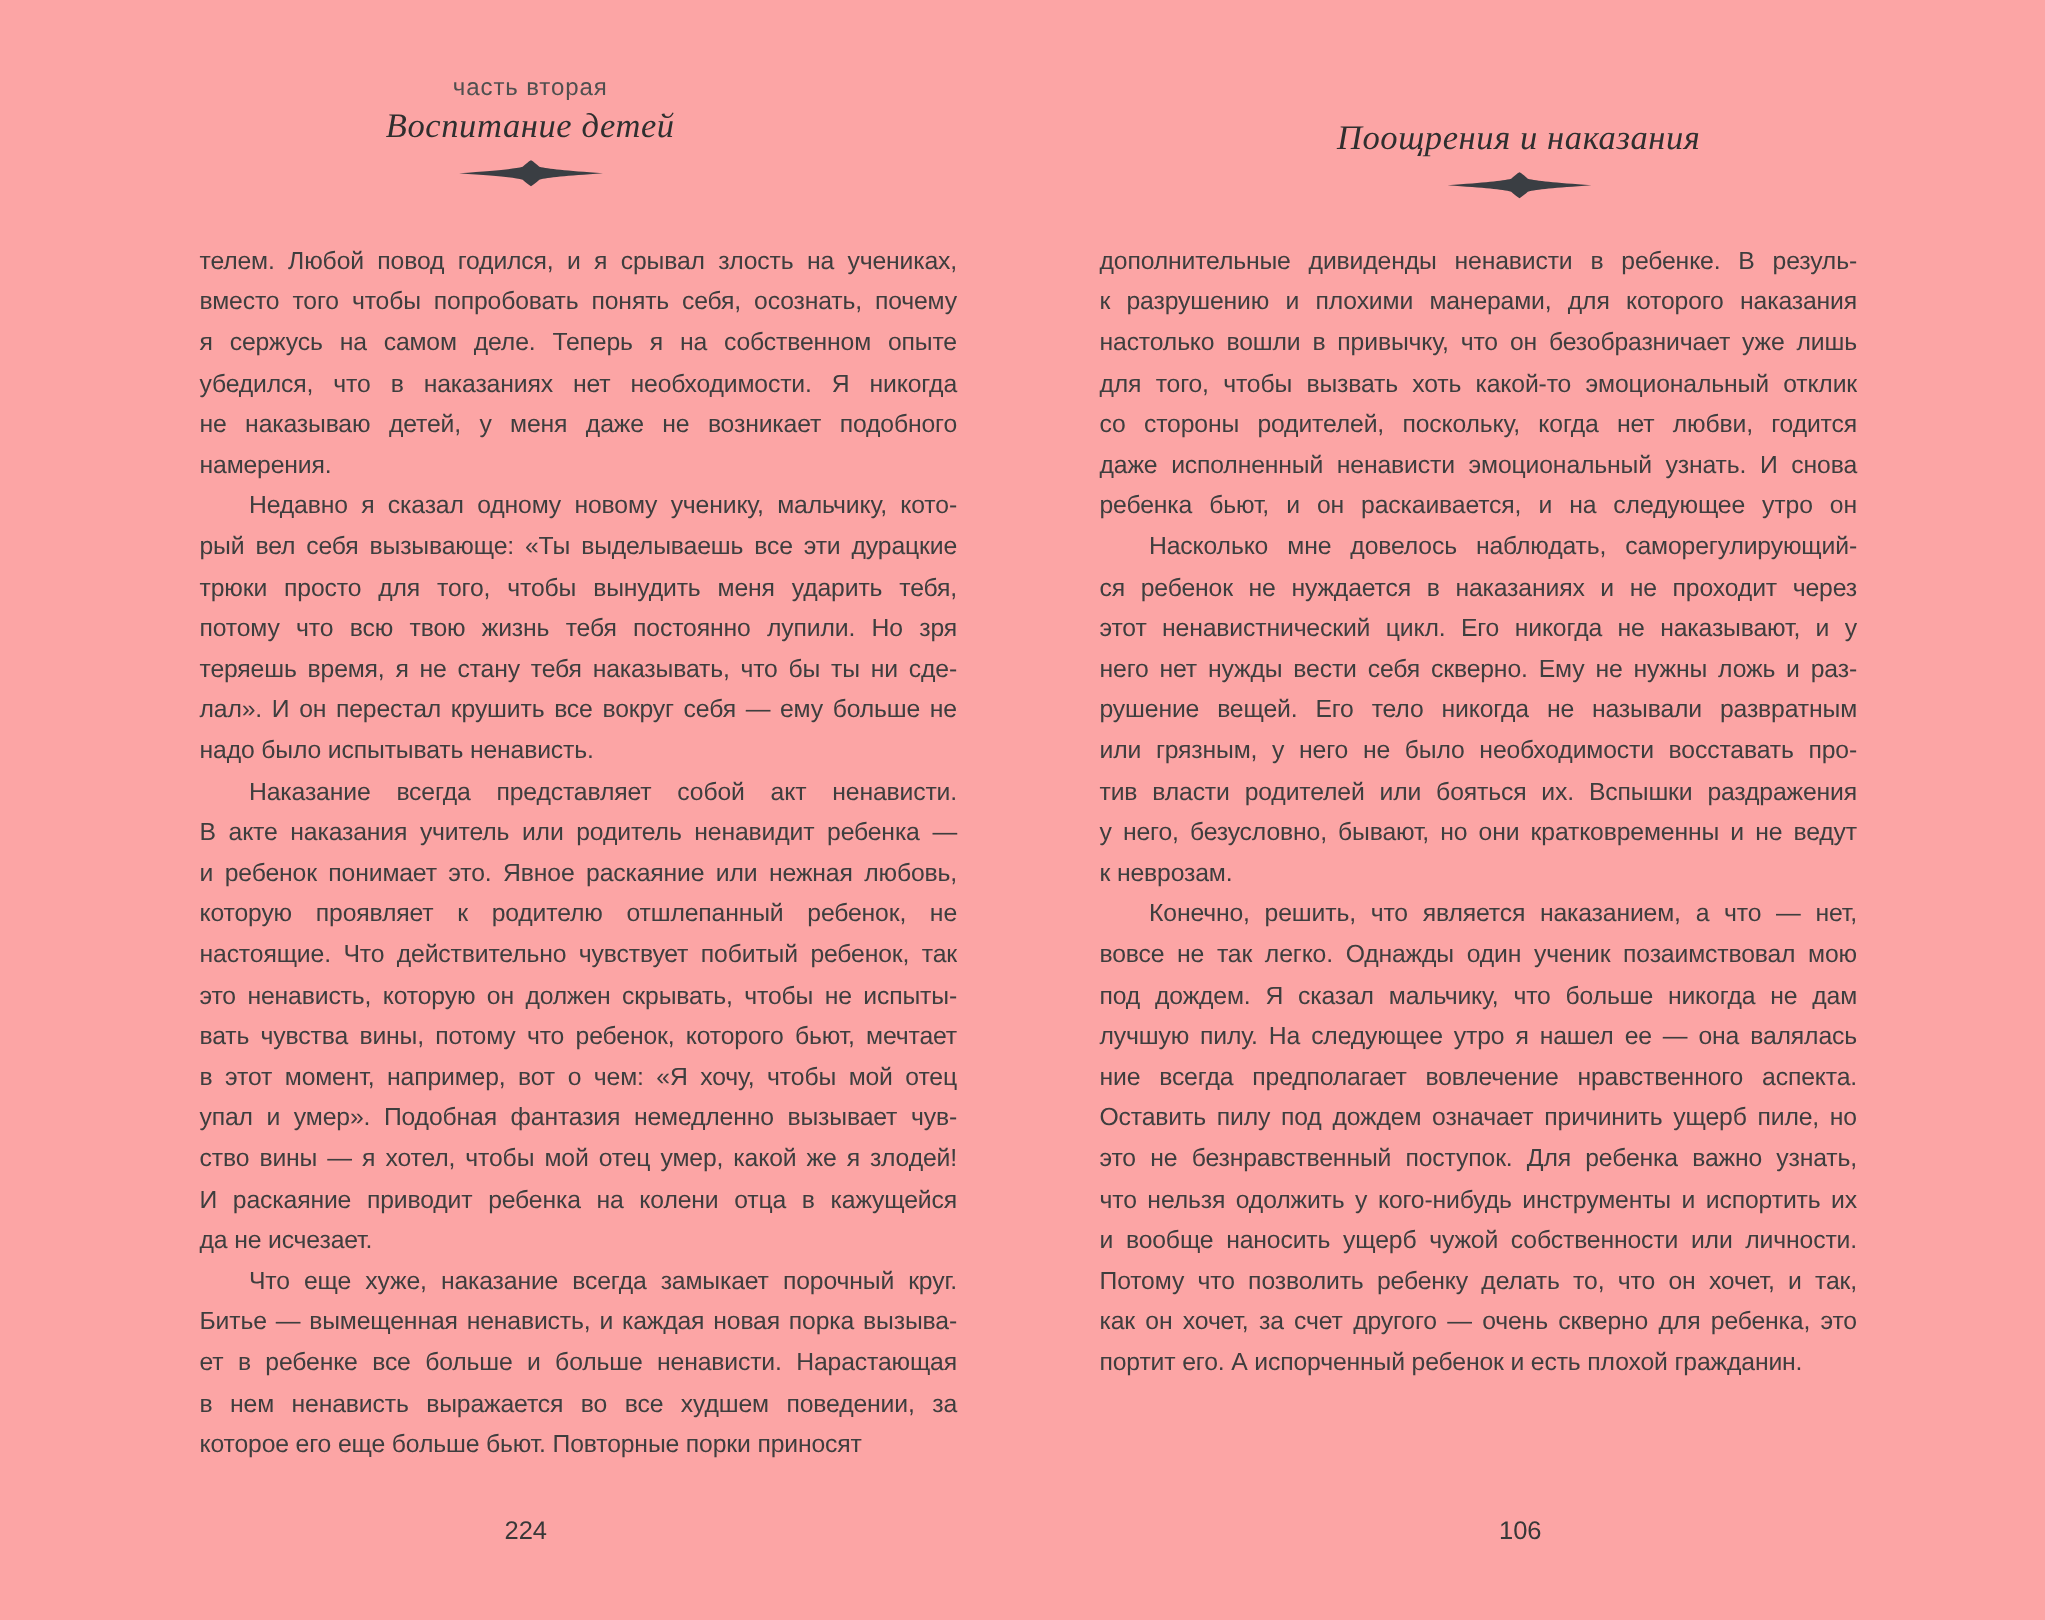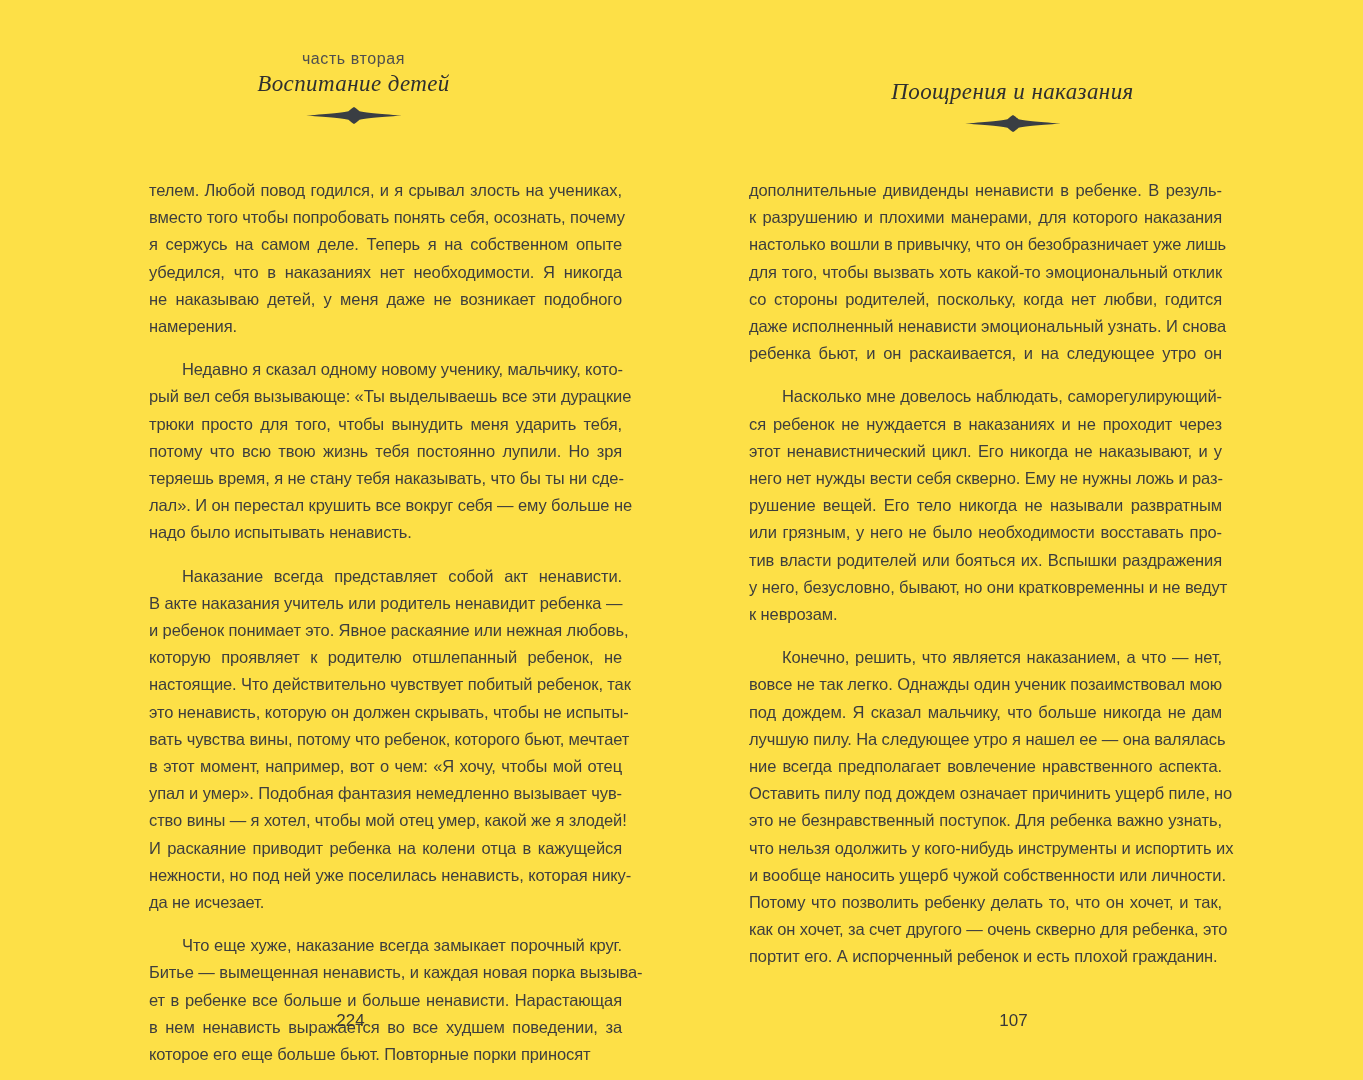--- a/index.html
+++ b/index.html
@@ -4,21 +4,21 @@
 <style>
   html, body { margin: 0; padding: 0; }
   body {
     width: 1363px; height: 1080px;
     background: #f6f6f4;
     font-family: "Liberation Sans", "DejaVu Sans", sans-serif;
   }
   .spread {
     position: relative;
     width: 1363px; height: 1080px;
-    background: #fde047;
+    background: #fca5a5;
     overflow: hidden;
   }
   
   .page-header {
     position: absolute;
     width: 505px;
     text-align: center;
   }
   .header-left  { left: 133px; top: 50px; transform: translateX(-32px); }
   .header-right { left: 733px; top: 76px; transform: translateX(27px); }
@@ -46,21 +46,21 @@
     position: absolute;
     top: 161px;
     width: 505px;
     font-size: 16.5px;
     line-height: 27.2px;
     color: #3e3e3e;
     letter-spacing: -0.1px;
   }
   .text-left  { left: 133px; }
   .text-right { left: 733px; }
-  .para { margin: 16px; }
+  .para { margin: 0; }
   .line {
     white-space: nowrap;
     text-align: justify;
     text-align-last: justify;
   }
   .line.last { text-align-last: left; }
   .para.indent .line:first-child { text-indent: 33px; }
   
   .pagenum {
     position: absolute;
@@ -120,21 +120,20 @@
         <div class="line">В акте наказания учитель или родитель ненавидит ребенка —</div>
         <div class="line">и ребенок понимает это. Явное раскаяние или нежная любовь,</div>
         <div class="line">которую проявляет к родителю отшлепанный ребенок, не</div>
         <div class="line">настоящие. Что действительно чувствует побитый ребенок, так</div>
         <div class="line">это ненависть, которую он должен скрывать, чтобы не испыты-</div>
         <div class="line">вать чувства вины, потому что ребенок, которого бьют, мечтает</div>
         <div class="line">в этот момент, например, вот о чем: «Я хочу, чтобы мой отец</div>
         <div class="line">упал и умер». Подобная фантазия немедленно вызывает чув-</div>
         <div class="line">ство вины — я хотел, чтобы мой отец умер, какой же я злодей!</div>
         <div class="line">И раскаяние приводит ребенка на колени отца в кажущейся</div>
-        <div class="line">нежности, но под ней уже поселилась ненависть, которая нику-</div>
         <div class="line last">да не исчезает.</div>
       </div>
       <div class="para indent">
         <div class="line">Что еще хуже, наказание всегда замыкает порочный круг.</div>
         <div class="line">Битье — вымещенная ненависть, и каждая новая порка вызыва-</div>
         <div class="line">ет в ребенке все больше и больше ненависти. Нарастающая</div>
         <div class="line">в нем ненависть выражается во все худшем поведении, за</div>
         <div class="line last">которое его еще больше бьют. Повторные порки приносят</div>
       </div>
     </div>
@@ -170,15 +169,15 @@
         <div class="line">это не безнравственный поступок. Для ребенка важно узнать,</div>
         <div class="line">что нельзя одолжить у кого-нибудь инструменты и испортить их</div>
         <div class="line">и вообще наносить ущерб чужой собственности или личности.</div>
         <div class="line">Потому что позволить ребенку делать то, что он хочет, и так,</div>
         <div class="line">как он хочет, за счет другого — очень скверно для ребенка, это</div>
         <div class="line last">портит его. А испорченный ребенок и есть плохой гражданин.</div>
       </div>
     </div>
 
   <div class="pagenum pagenum-left">224</div>
-  <div class="pagenum pagenum-right">107</div>
+  <div class="pagenum pagenum-right">106</div>
 
 </div>
 
 </body></html>

